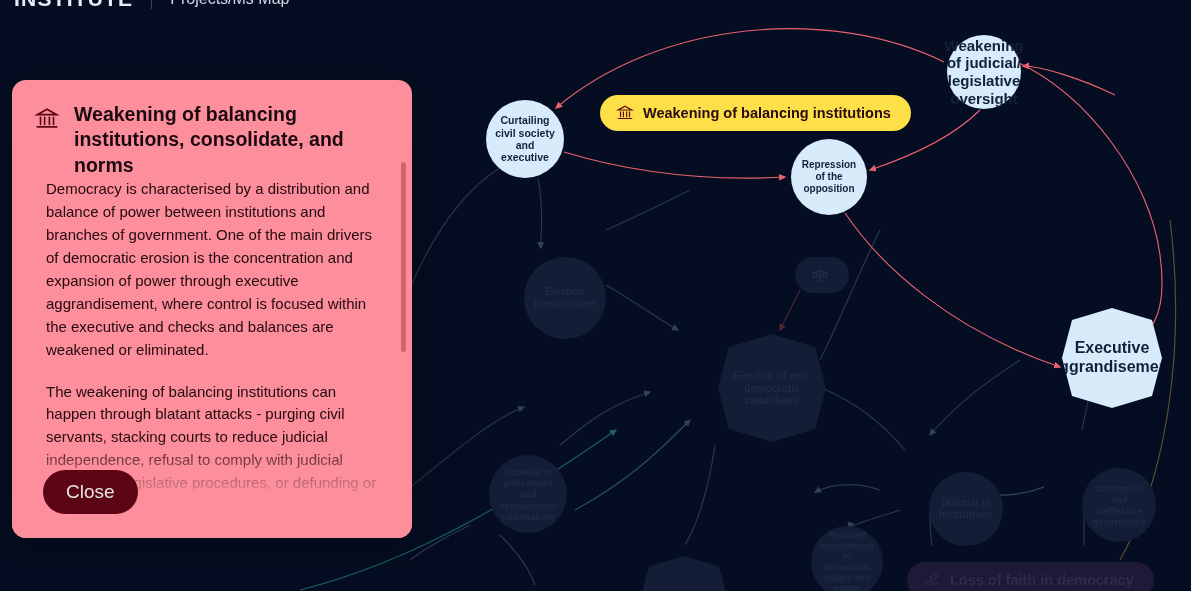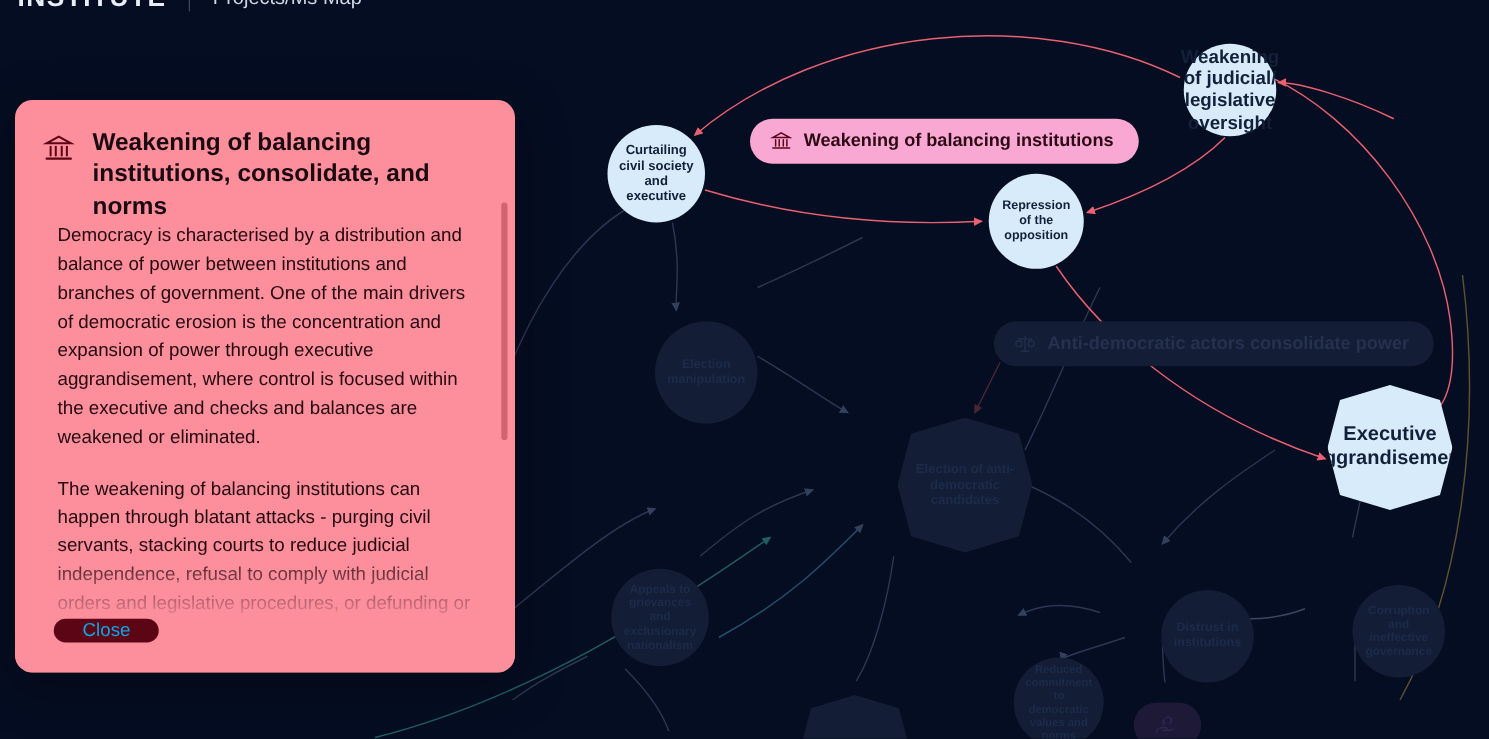--- a/index.html
+++ b/index.html
@@ -81,21 +81,21 @@
     position: absolute;
     display: flex; align-items: center; gap: 9px;
     border-radius: 999px;
     padding: 9px 20px 9px 16px;
     font-size: 14.5px; font-weight: 700;
     white-space: nowrap;
     z-index: 30;
     cursor: pointer;
     user-select: none;
   }
-  .pill.pink { background: #f9a8d4; color: #2b0a12; }
+  .pill.pink { background: #fde047; color: #2b0a12; }
   .pill.dimblue { background: #131d35; color: #26314f; }
   .pill.dimpurple { background: #1d1936; color: #2f2a51; }
   .pill .pico { flex: 0 0 auto; display:flex; align-items:center; }
   .pill.dimblue .pico svg, .pill.dimpurple .pico svg { opacity: .55; }
 
   
   #panel {
     position: absolute;
     left: 12px; top: 80px;
     width: 400px; height: 458px;
@@ -132,25 +132,25 @@
   #panel .scrollbar {
     position: absolute; right: 6px; top: 82px;
     width: 5px; height: 190px;
     background: #d3636f;
     border-radius: 3px;
     z-index: 4;
     cursor: pointer;
   }
   #closebtn {
     position: absolute; left: 31px; bottom: 24px;
-    background: #5c0615; color: #0ea5e9;
+    background: #5c0615; color: #e5e5e5;
     border: none; border-radius: 999px;
-    padding: 1px 23px;
+    padding: 11px 23px;
     font-family: "Liberation Sans", sans-serif;
-    font-size: 15px; font-weight: 500;
+    font-size: 19px; font-weight: 500;
     cursor: pointer;
     z-index: 6;
   }
 </style>
 </head>
 <body>
 
 <div id="app">
 
   <div id="header">
@@ -264,31 +264,31 @@
         <div class="pill dimblue" style="left: 795px; top: 257px;">
           <span class="pico">
             <svg width="18" height="18" viewBox="0 0 24 24" fill="none" stroke="#2b3a5e" stroke-width="1.6" stroke-linecap="round">
               <line x1="12" y1="4" x2="12" y2="20"></line>
               <line x1="5" y1="7" x2="19" y2="7"></line>
               <circle cx="5.5" cy="12" r="3.2"></circle>
               <circle cx="18.5" cy="12" r="3.2"></circle>
               <line x1="8" y1="20" x2="16" y2="20"></line>
             </svg>
           </span>
-          <span>Anti-democratic actors consolidate power</span>
         </div>
         <div class="pill dimpurple" style="left: 907px; top: 562px;">
           <span class="pico">
             <svg width="18" height="18" viewBox="0 0 24 24" fill="none" stroke="#3b356a" stroke-width="1.6" stroke-linecap="round">
               <path d="M13 4.5c1.8-1.6 4.6-1.2 5.6 1 .9 2-.4 3.9-2 5.2"></path>
               <path d="M11.5 6.2 L9.6 8.6 L12 9.8 L10.2 12.4"></path>
               <path d="M3 20c0-3 2.2-5 5-5h4.5c1 0 1.6.6 1.6 1.4s-.7 1.4-1.6 1.4H10"></path>
               <path d="M14 17.5h3.5c2 0 3.5-1 3.5-1"></path>
             </svg>
           </span>
+          <span>Loss of faith in democracy</span>
         </div>
       </div>
   </div>
 
   <div id="panel">
     <div class="phead">
       <span class="picon">
         <svg width="26" height="26" viewBox="0 0 24 24" fill="none" stroke="#5c0615" stroke-width="1.5" stroke-linecap="round">
           <path d="M12 3 L21 8 L3 8 Z"></path>
           <line x1="6" y1="10.5" x2="6" y2="17"></line>

